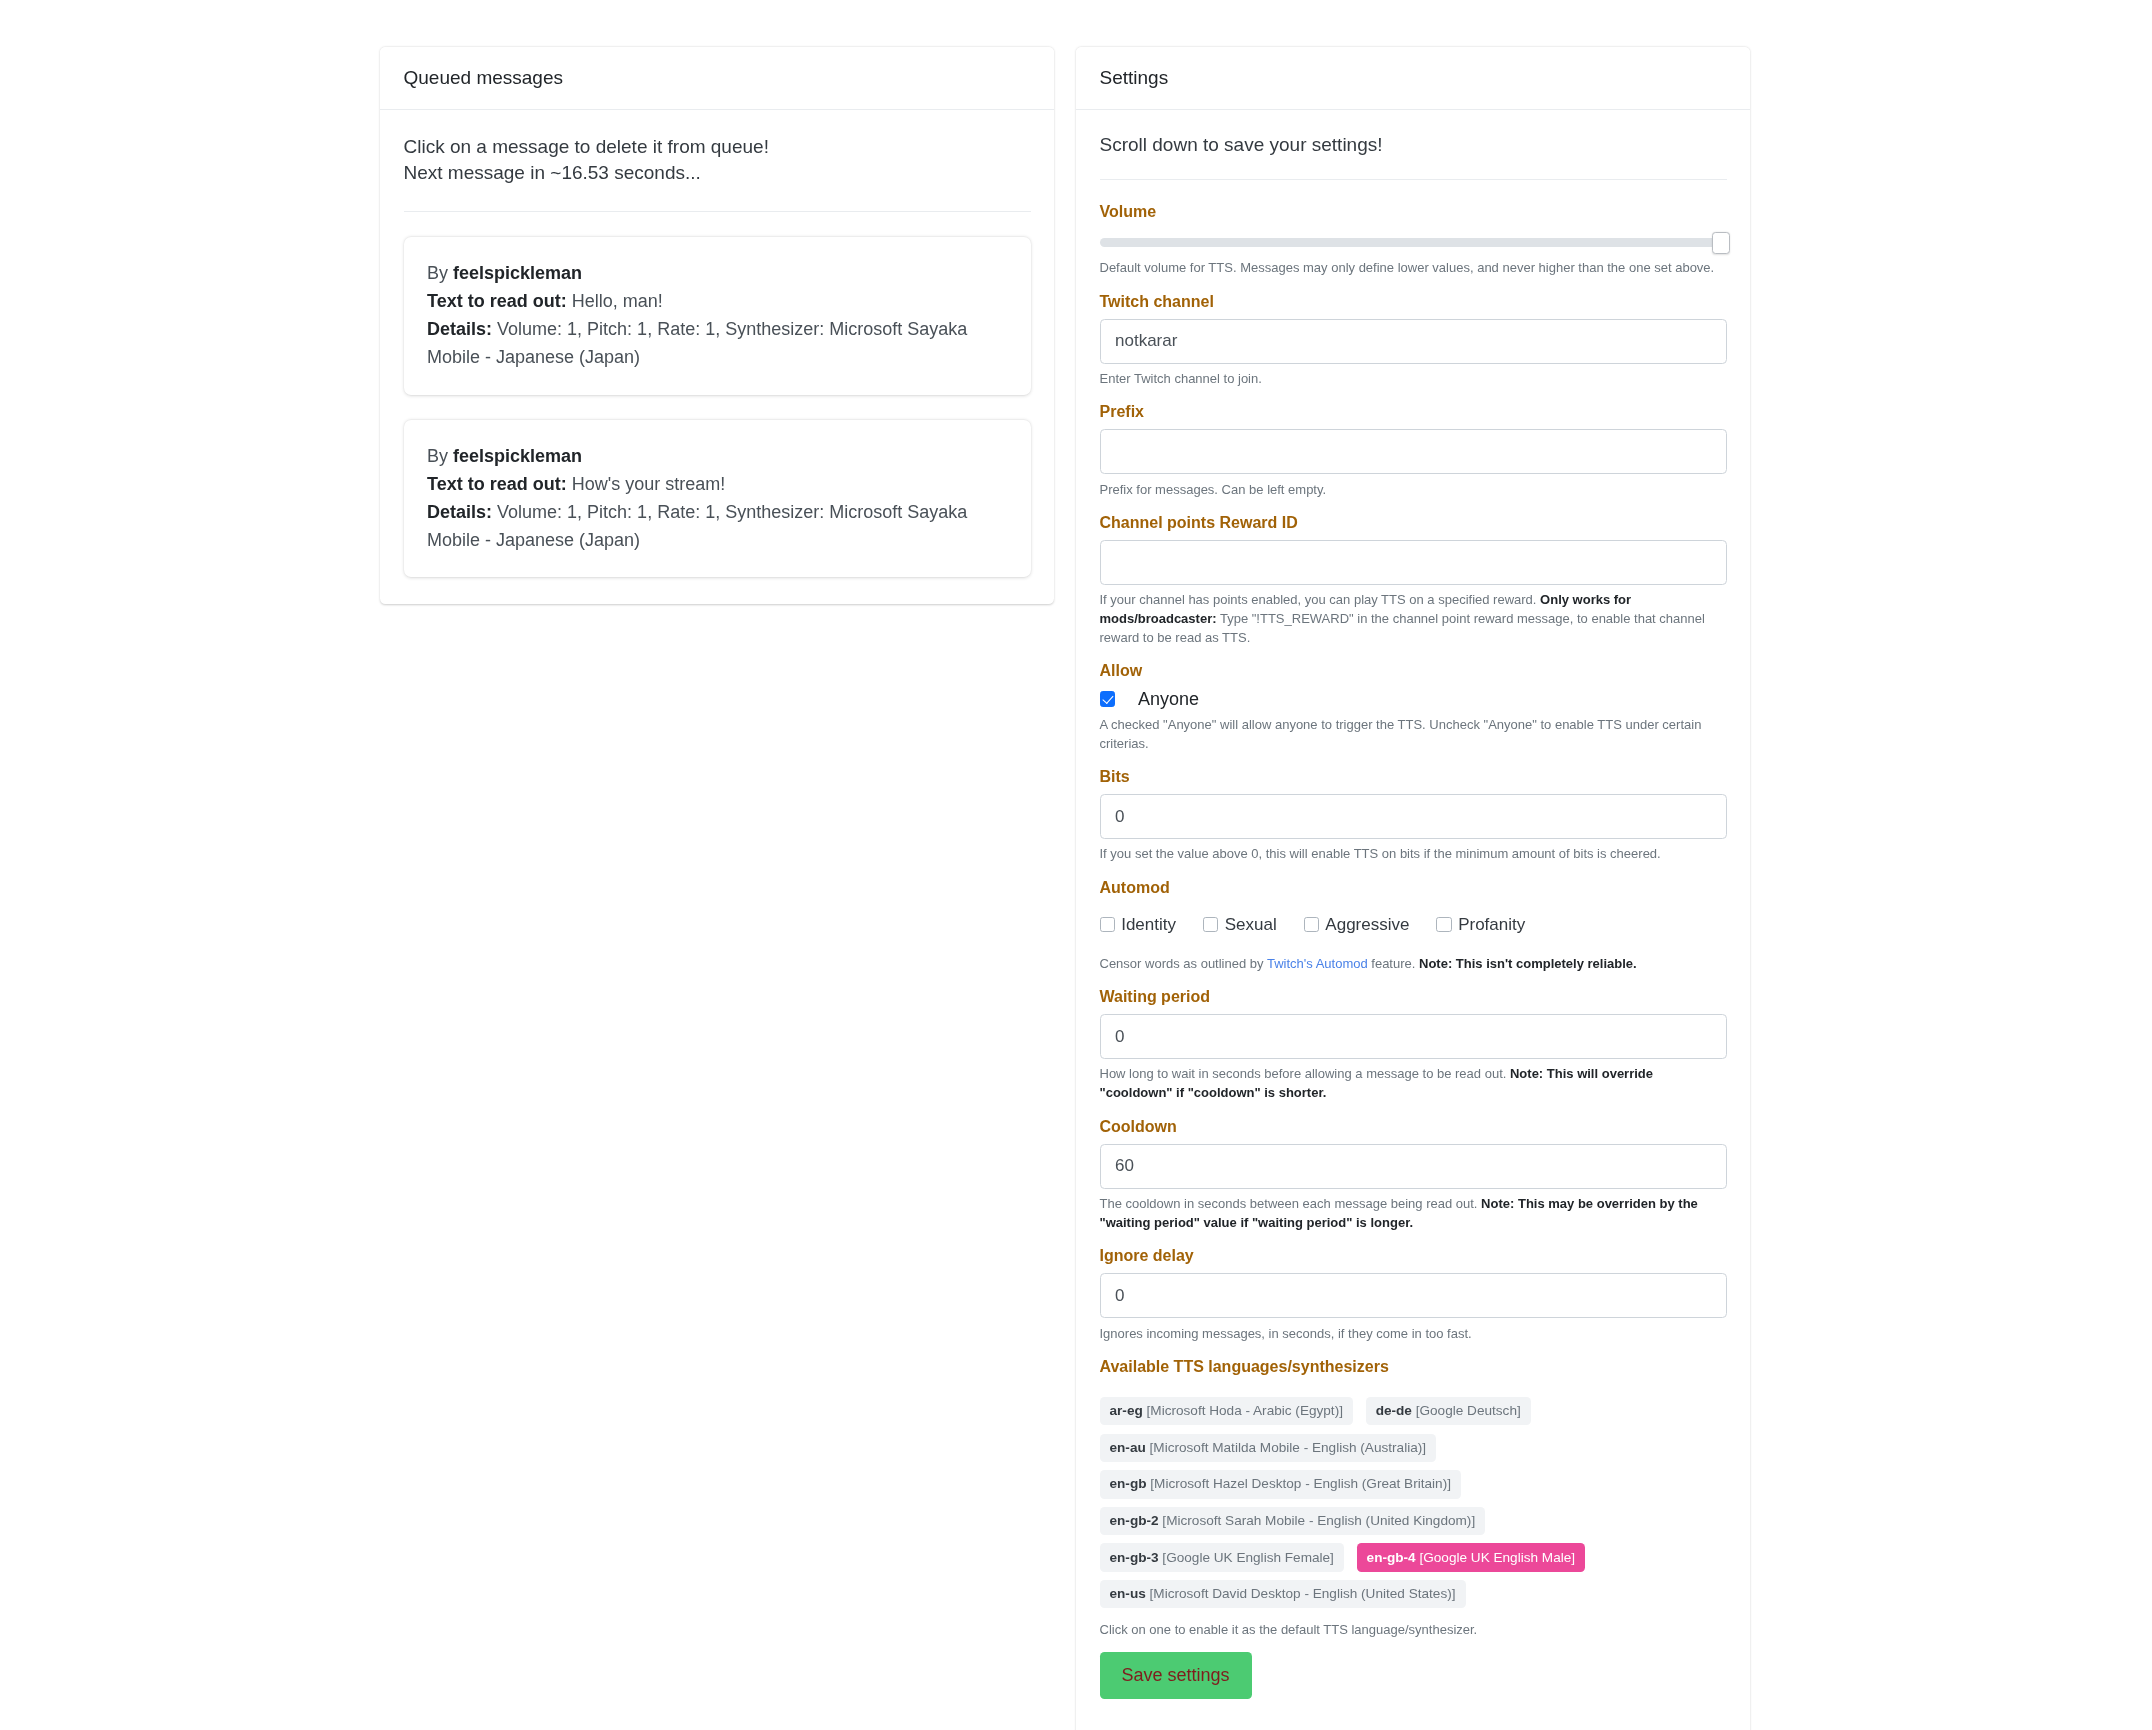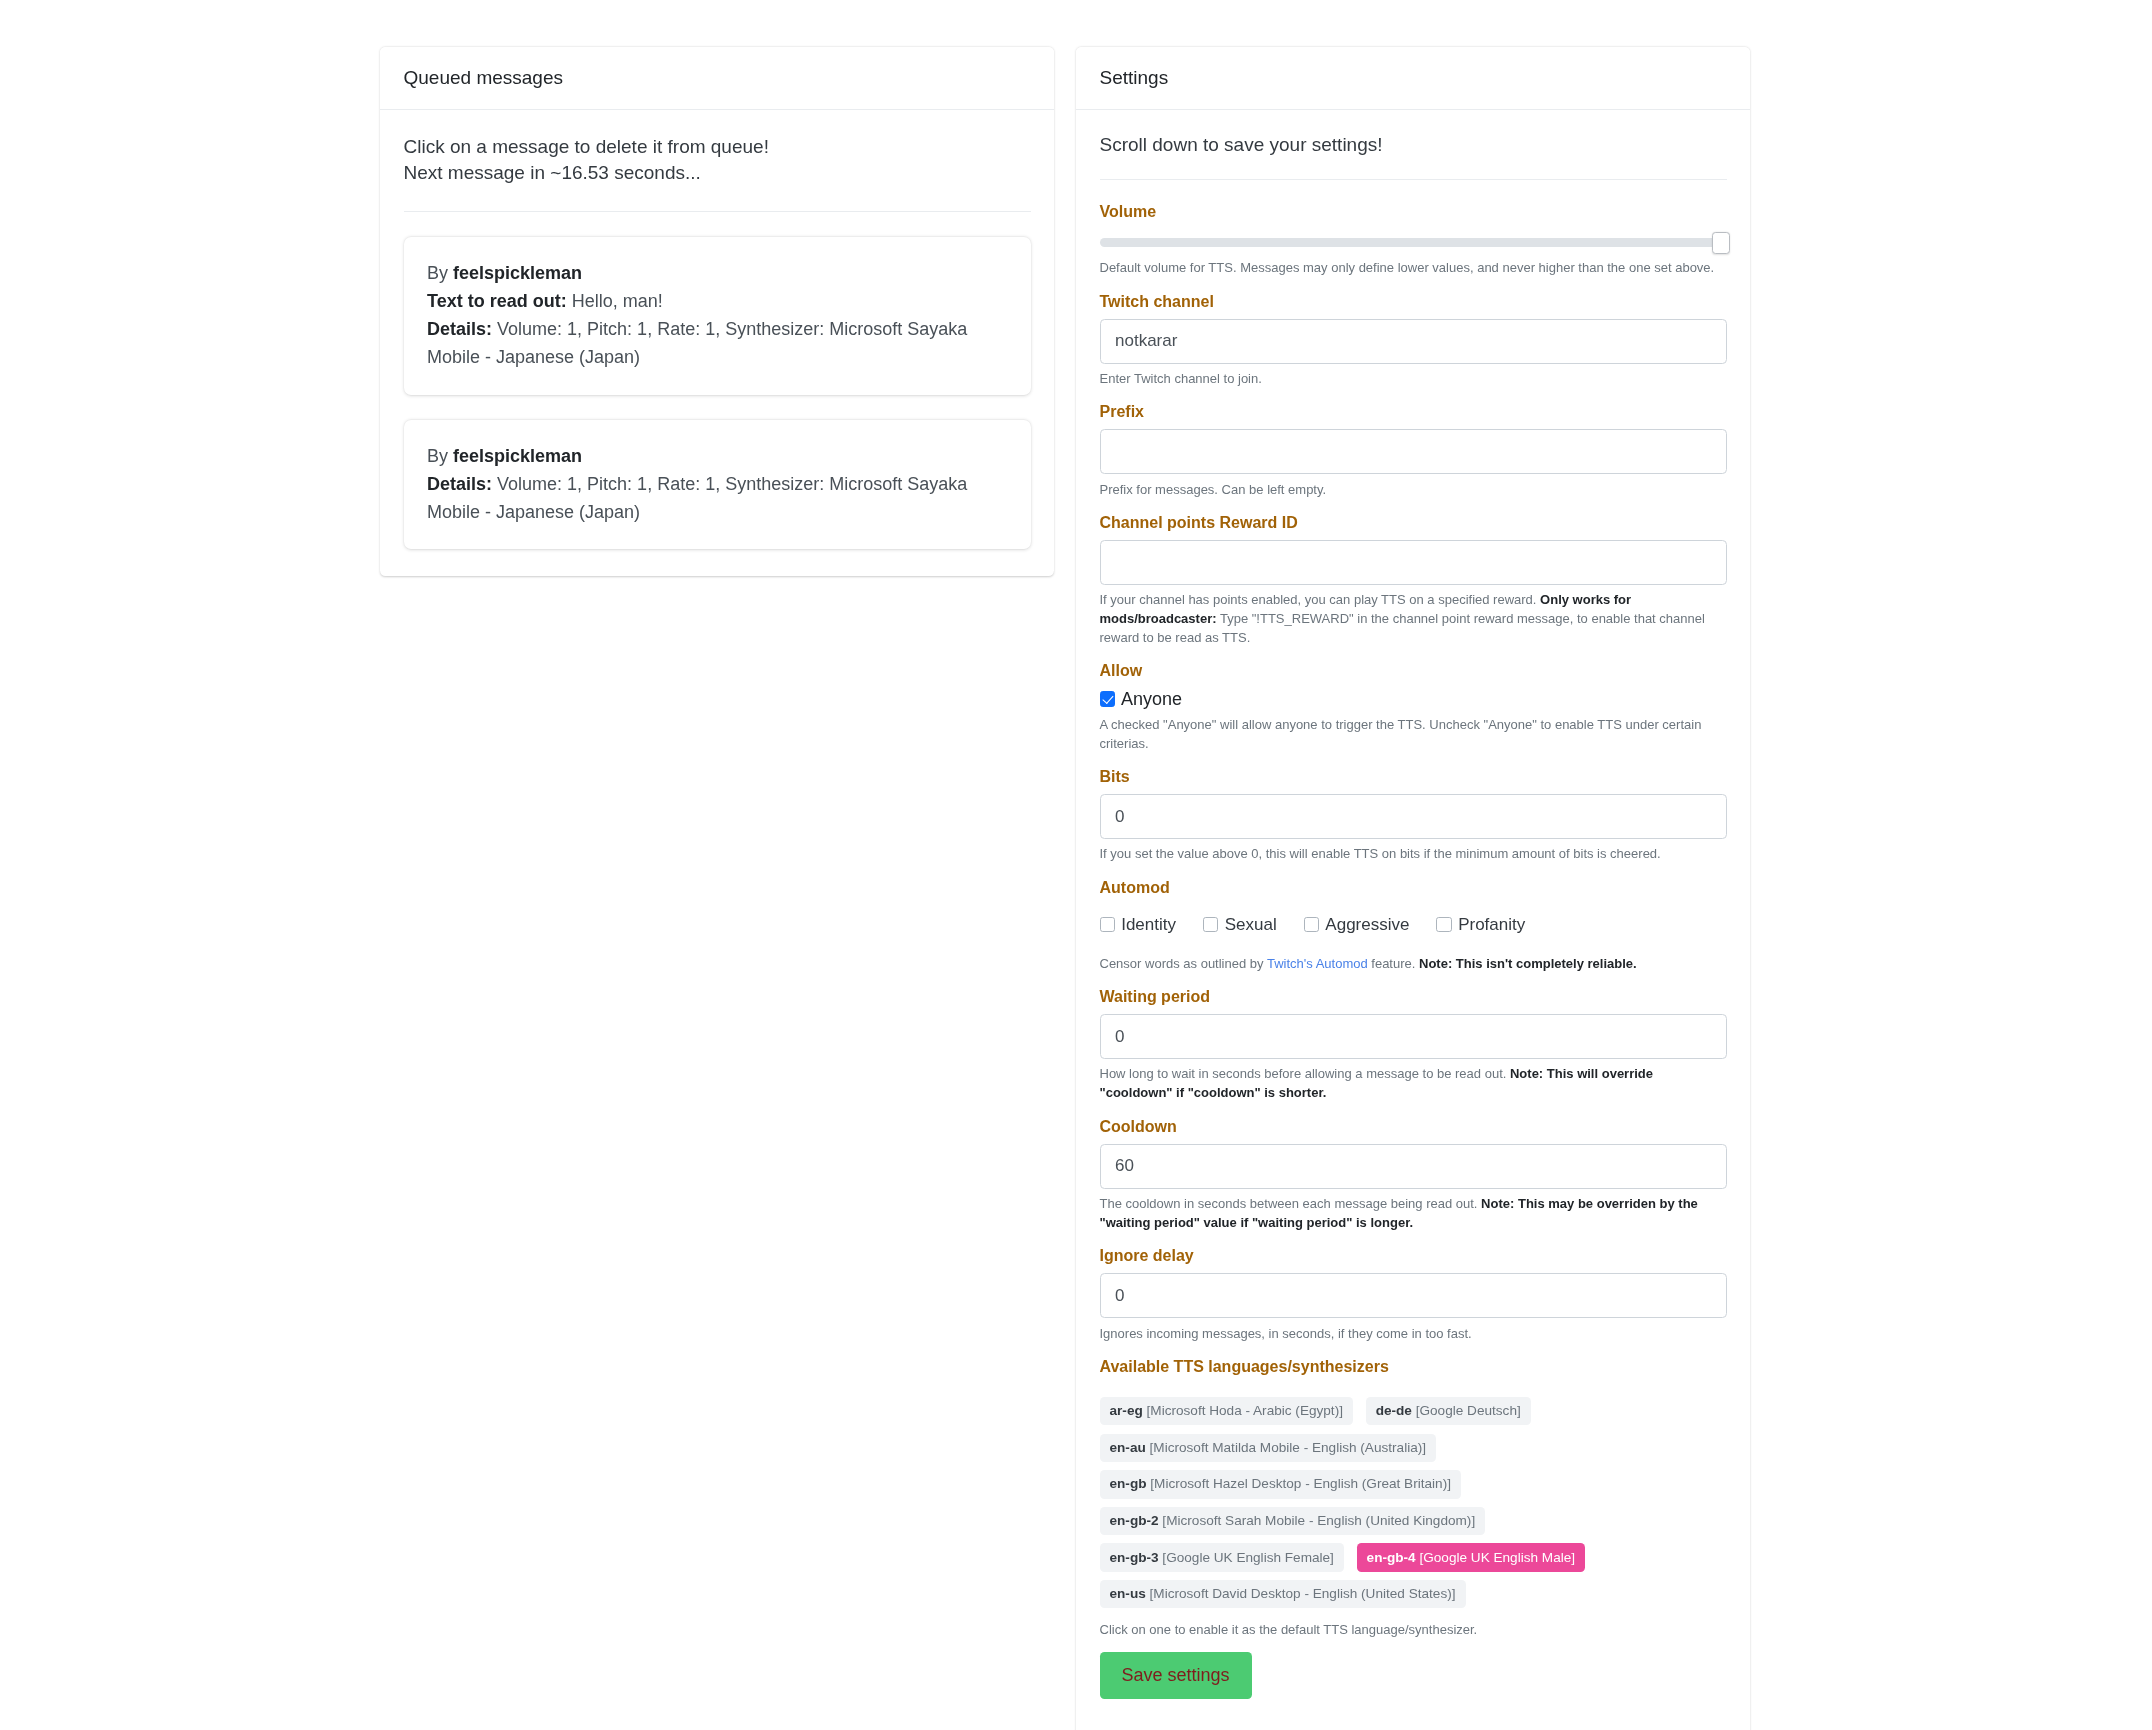--- a/index.html
+++ b/index.html
@@ -107,21 +107,21 @@
     right: -3.6px; top: -6.3px;
     width: 18px; height: 22px;
     background: #fff;
     border: 0.9px solid #b9bdc2;
     border-radius: 3.6px;
     box-shadow: 0 0.9px 1.8px rgba(0,0,0,.12);
     cursor: pointer;
   }
 
   
-  .cb-line { display: flex; align-items: center; gap: 6px; font-size: 18px; color: #212529; }
+  .cb-line { display: flex; align-items: center; gap: 23px; font-size: 18px; color: #212529; }
   .cb {
     width: 15.4px; height: 15.4px;
     border: 0.9px solid #adb5bd;
     border-radius: 2.7px;
     background: #fff;
     display: inline-block;
     position: relative;
     flex: 0 0 auto;
     cursor: pointer;
   }
@@ -204,20 +204,24 @@
         <span class="row">
           <b>Details:</b>
           <span class="muted">Volume: 1, Pitch: 1, Rate: 1, Synthesizer: Microsoft Sayaka Mobile - Japanese (Japan)</span>
         </span>
       </div>
 
       <div class="msg">
         <span class="row">
           <span class="muted">By</span>
           <b>feelspickleman</b>
+        </span>
+        <span class="row">
+          <b>Text to read out:</b>
+          <span class="muted">How's your stream!</span>
         </span>
         <span class="row">
           <b>Details:</b>
           <span class="muted">Volume: 1, Pitch: 1, Rate: 1, Synthesizer: Microsoft Sayaka Mobile - Japanese (Japan)</span>
         </span>
       </div>
     </div>
   </div>
 
   <div class="card" id="settings-card">

